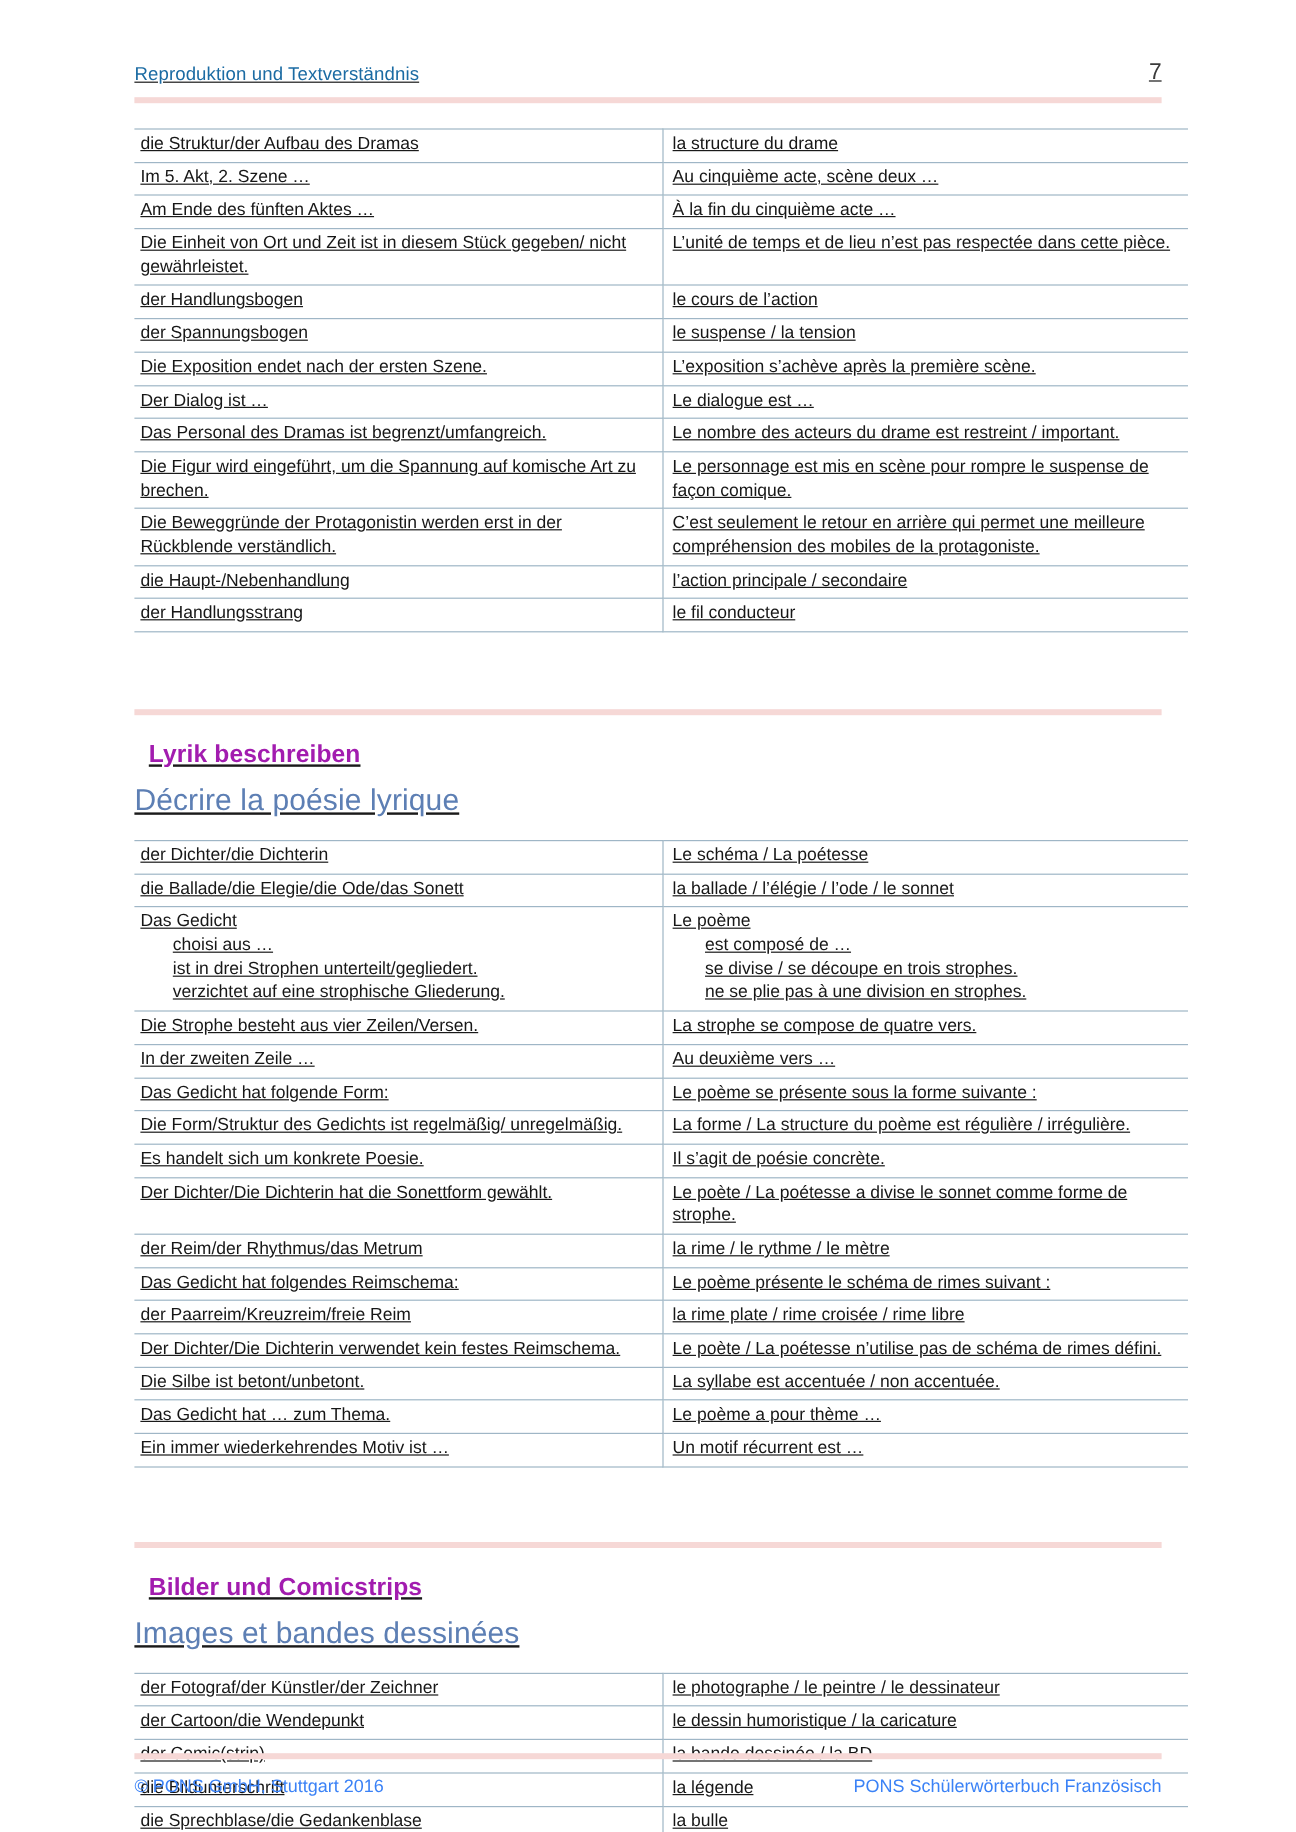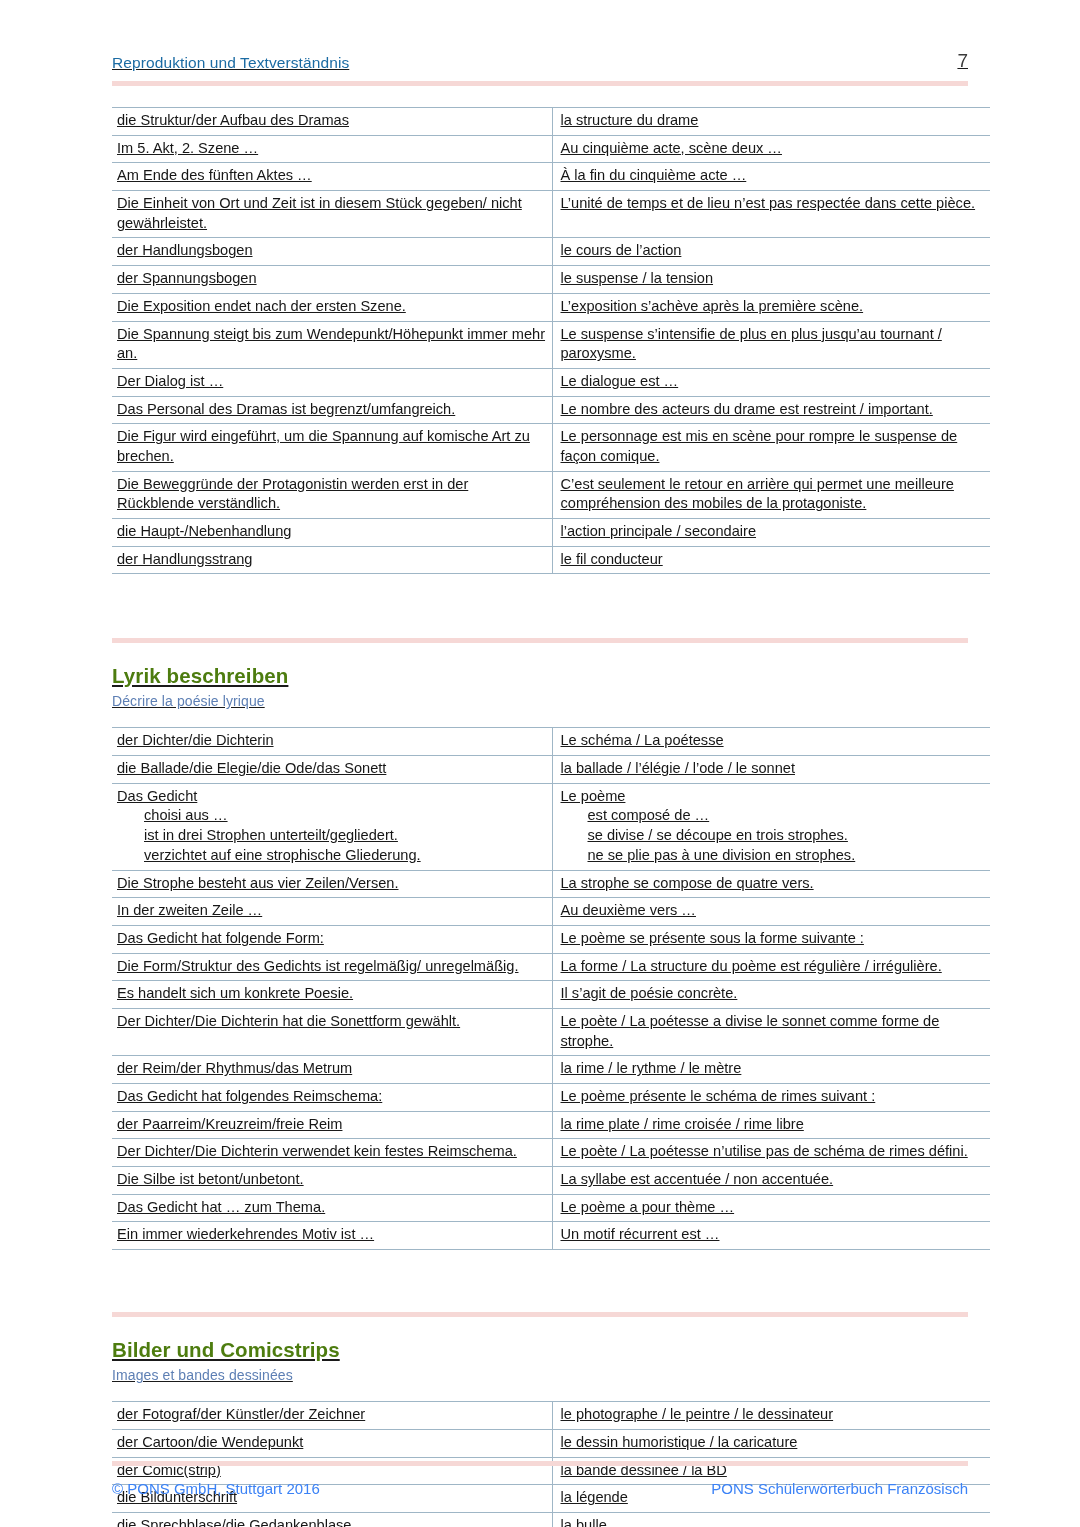--- a/index.html
+++ b/index.html
@@ -92,29 +92,29 @@
   }
   .section-gap-top.tight { height: 62px; }
   .sec-rule {
     height: 5px;
     background: #f6d8d6;
   }
   .sec-head {
     margin-top: 21px;
   }
   .sec-head h2 {
-    margin: 0;
+    margin: 12px;
     font-size: 20.5px;
     font-weight: bold;
-    color: #4d7c0f;
+    color: #a21caf;
     letter-spacing: .1px;
   }
   .sec-head h3 {
     margin: 5px 0 0 0;
-    font-size: 14px;
+    font-size: 25px;
     font-weight: normal;
     color: #5d7fb4;
     letter-spacing: .1px;
   }
 
   
   .footer-wrap {
     position: absolute;
     left: 112px;
     right: 112px;
@@ -170,24 +170,20 @@
         <td class="de">der Handlungsbogen</td>
         <td class="fr">le cours de l’action</td>
       </tr>
       <tr>
         <td class="de">der Spannungsbogen</td>
         <td class="fr">le suspense / la tension</td>
       </tr>
       <tr>
         <td class="de">Die Exposition endet nach der ersten Szene.</td>
         <td class="fr">L’exposition s’achève après la première scène.</td>
-      </tr>
-      <tr>
-        <td class="de">Die Spannung steigt bis zum Wendepunkt/Höhepunkt immer mehr an.</td>
-        <td class="fr">Le suspense s’intensifie de plus en plus jusqu’au tournant / paroxysme.</td>
       </tr>
       <tr>
         <td class="de">Der Dialog ist …</td>
         <td class="fr">Le dialogue est …</td>
       </tr>
       <tr>
         <td class="de">Das Personal des Dramas ist begrenzt/umfangreich.</td>
         <td class="fr">Le nombre des acteurs du drame est restreint / important.</td>
       </tr>
       <tr>

